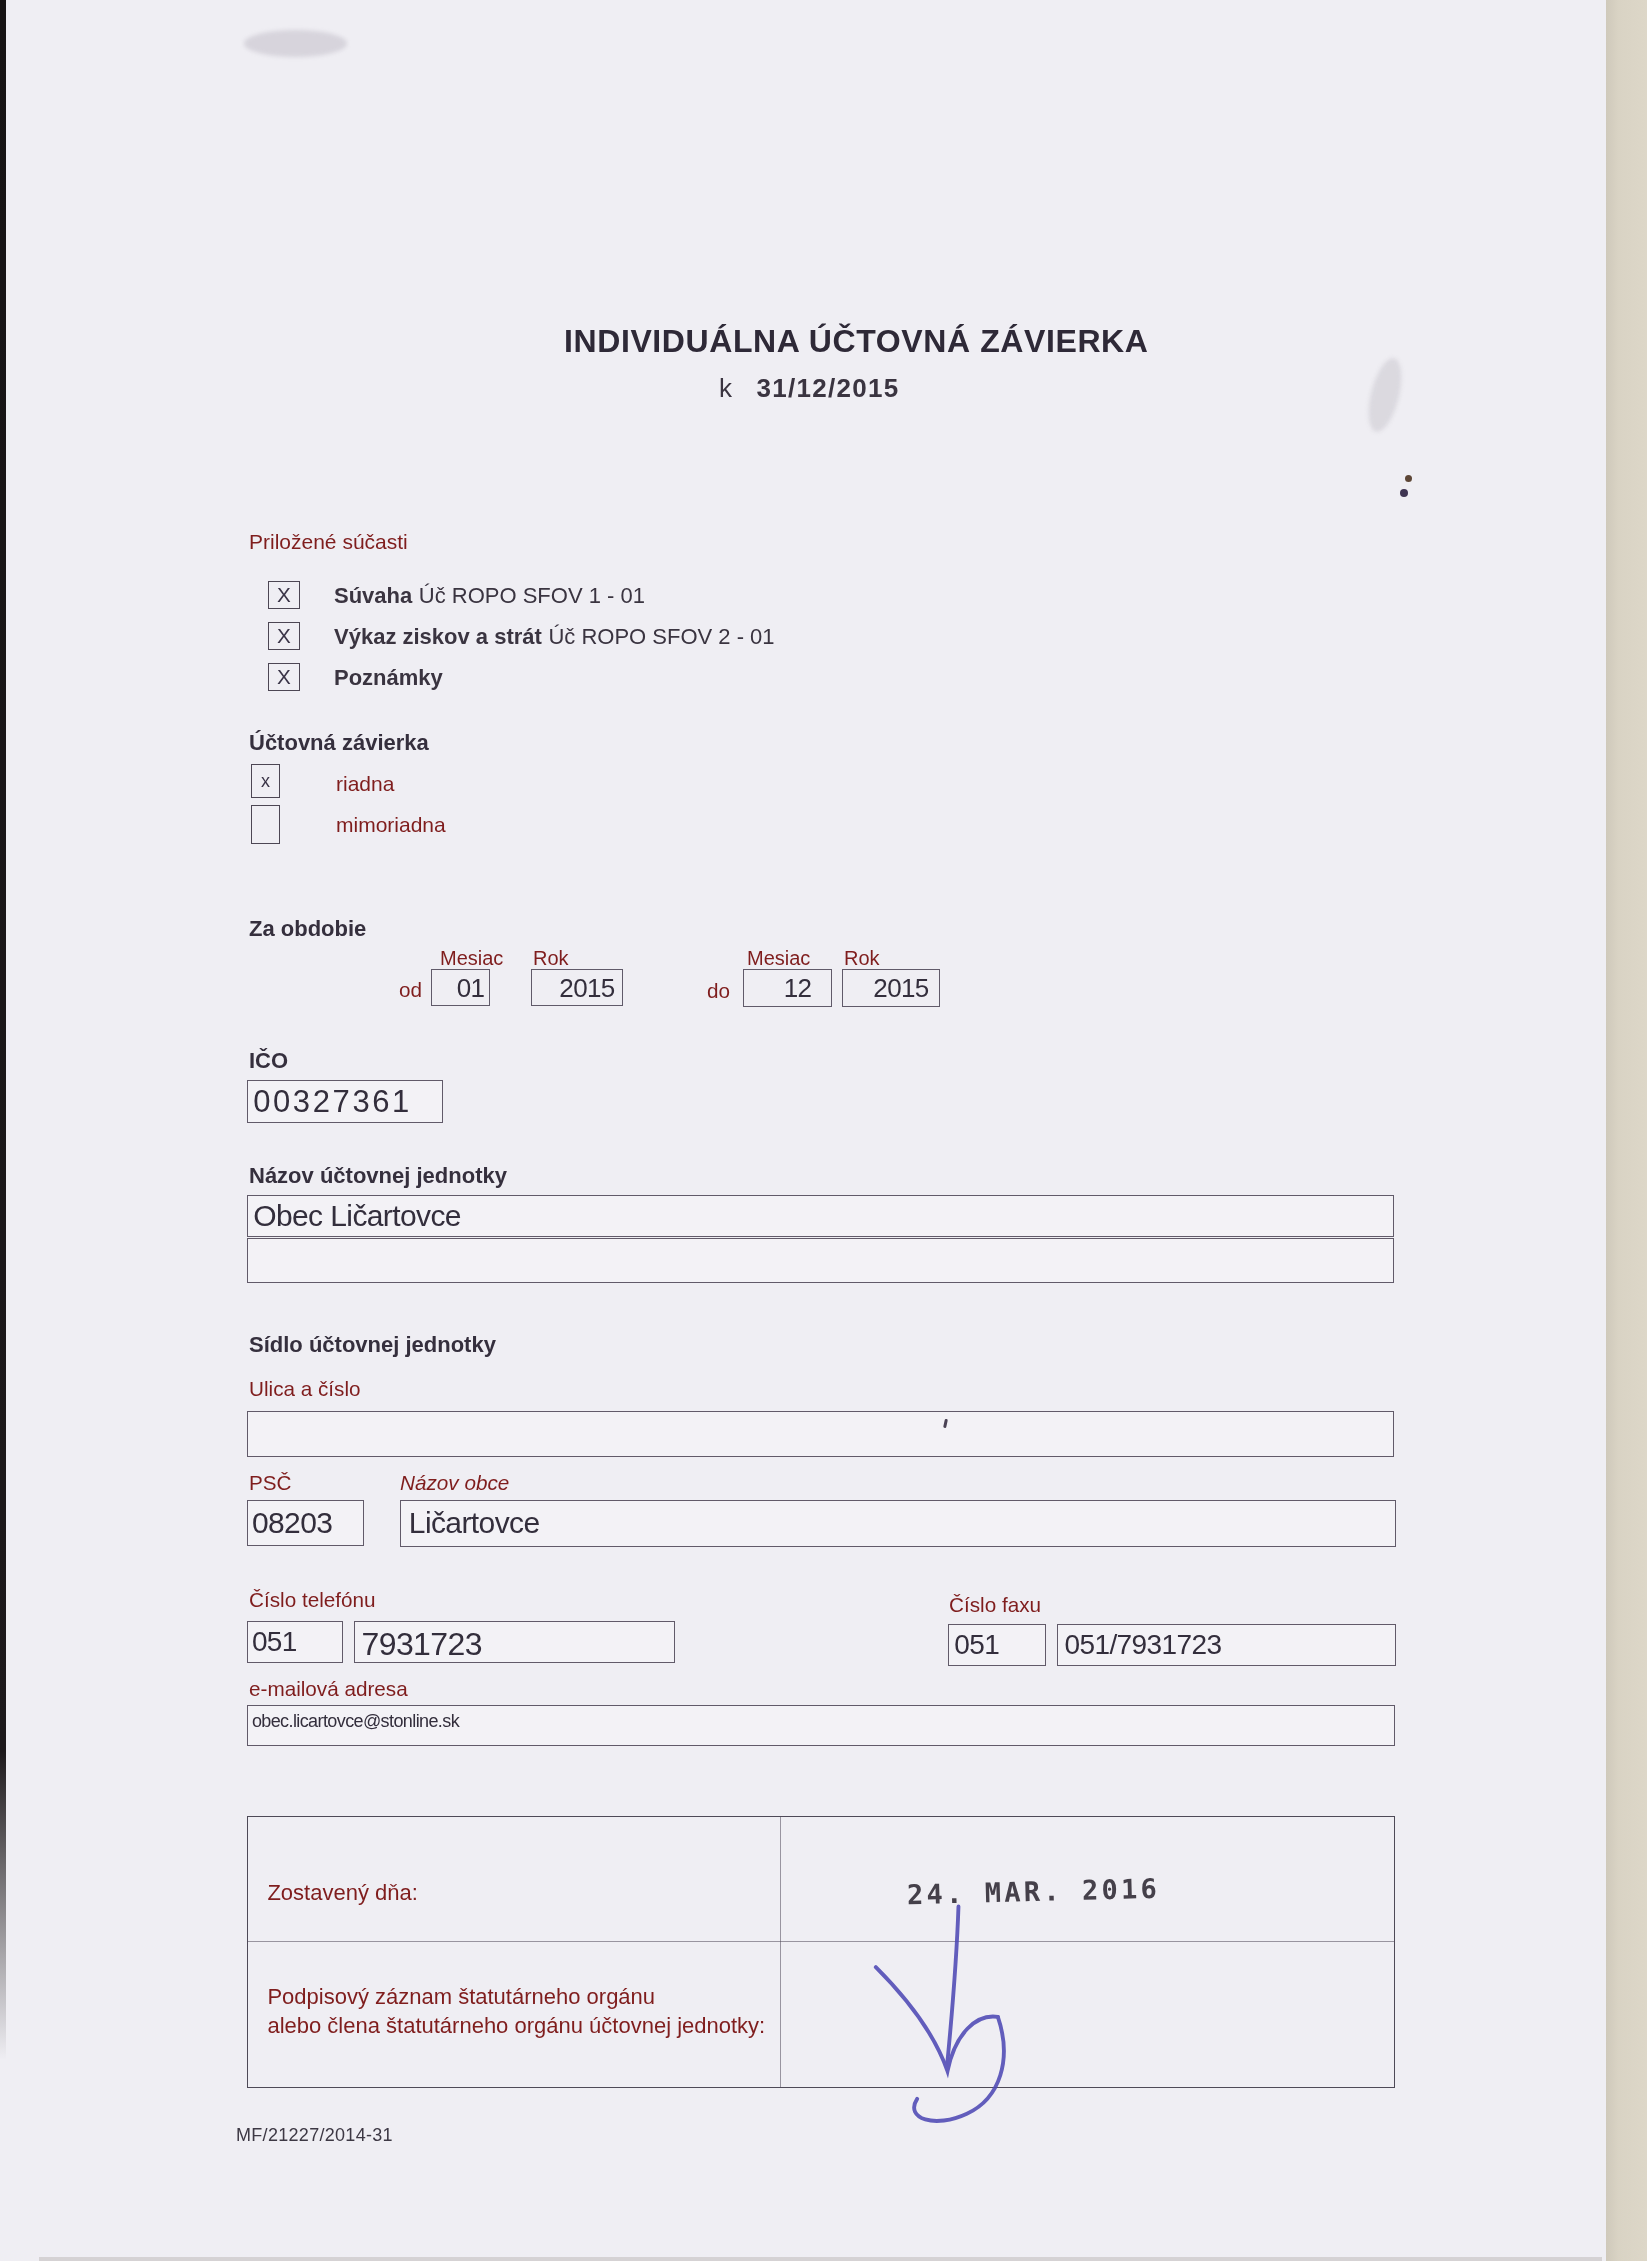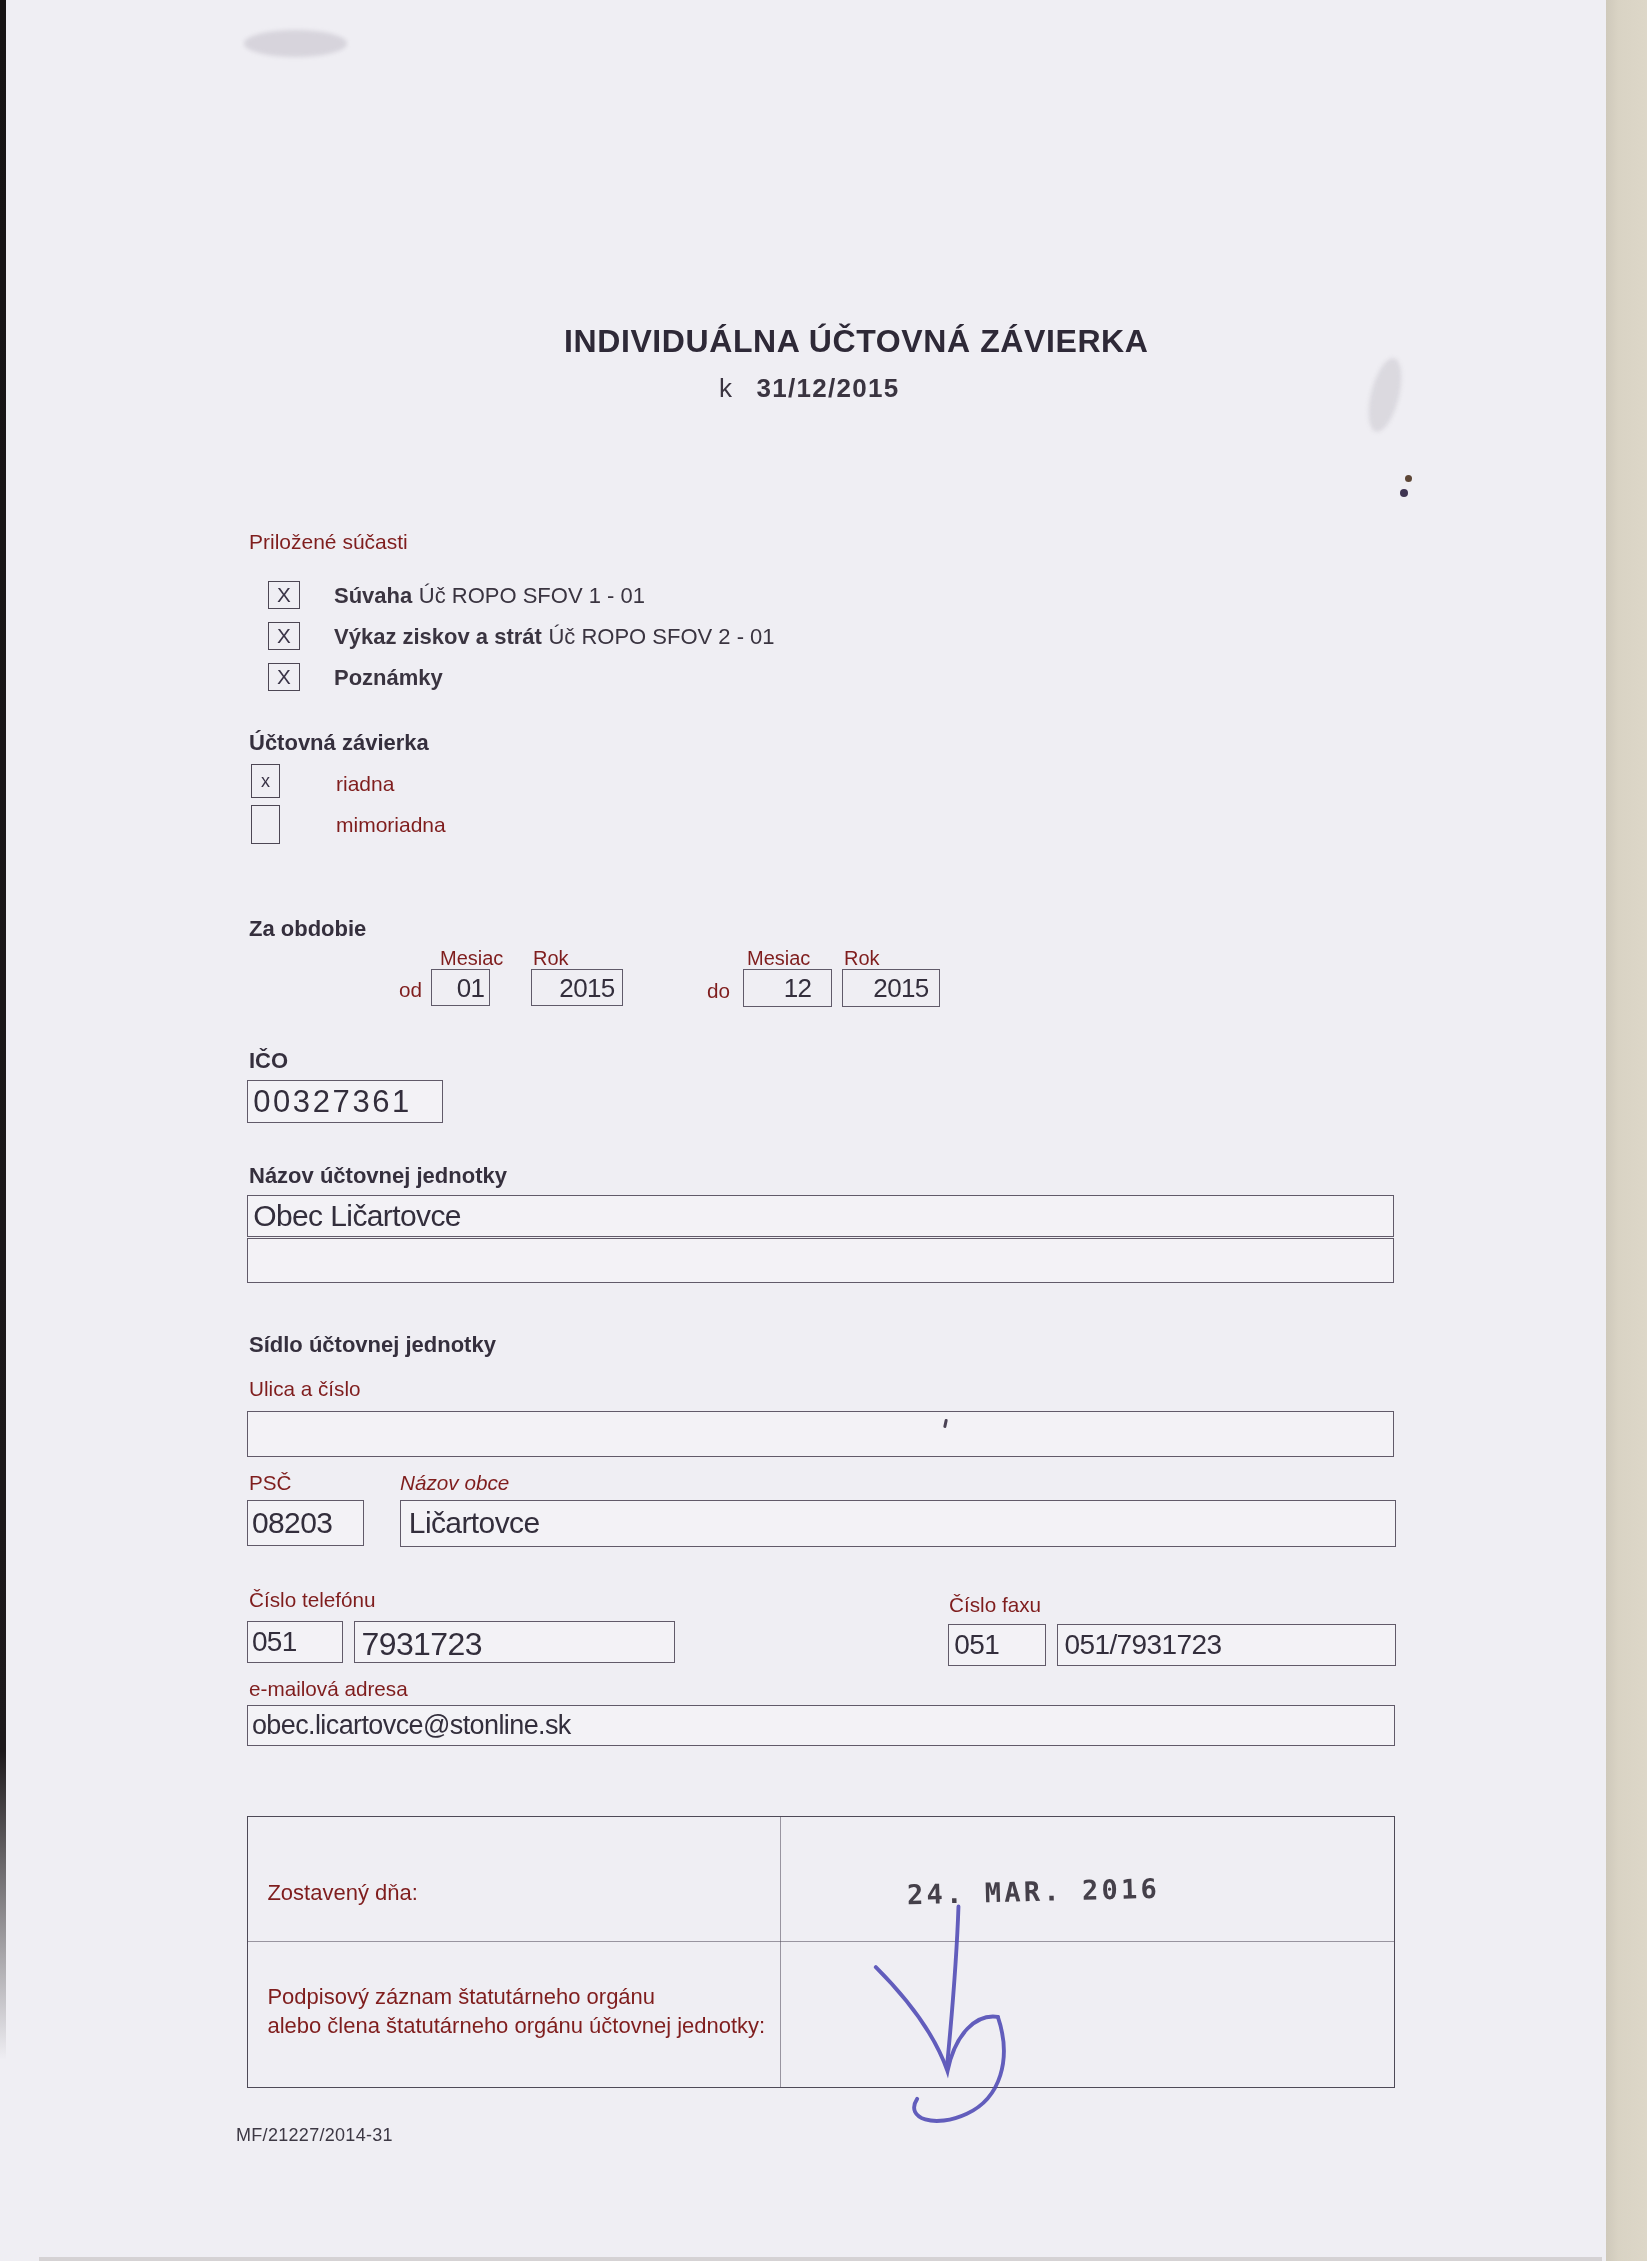--- a/index.html
+++ b/index.html
@@ -151,21 +151,21 @@
 </div>
 <div class="abs field" style="left:948px;top:1624px;width:96px;height:40px;">
   <span class="val" style="position:absolute;left:5.2px;top:5.8px;font-size:28px;">051</span>
 </div>
 <div class="abs field" style="left:1057px;top:1624px;width:337px;height:40px;">
   <span class="val" style="position:absolute;left:6.5px;top:5.8px;font-size:28px;">051/7931723</span>
 </div>
 
 <div class="abs lbl" style="left:249px;top:1677px;font-size:20.7px;">e-mailová adresa</div>
 <div class="abs field" style="left:247px;top:1705px;width:1146px;height:39px;">
-  <span class="val" style="position:absolute;left:3.9px;top:5.8px;font-size:27px;">obec.licartovce@stonline.sk</span>
+  <span class="val" style="position:absolute;left:3.9px;top:5.8px;font-size:18px;">obec.licartovce@stonline.sk</span>
 </div>
 
 <div class="abs bigbox" style="left:247px;top:1816px;width:1146px;height:270px;">
   <div class="abs divider-v" style="left:532px;top:0;"></div>
   <div class="abs divider-h" style="left:0;top:124px;"></div>
   <div class="abs lbl" style="left:19.4px;top:63px;font-size:22px;">Zostavený dňa:</div>
   <div class="abs stamp" style="left:659px;top:59px;">24. MAR. 2016</div>
   <div class="abs lbl" style="left:19.4px;top:167px;font-size:22px;">Podpisový záznam štatutárneho orgánu</div>
   <div class="abs lbl" style="left:19.4px;top:196px;font-size:22px;">alebo člena štatutárneho orgánu účtovnej jednotky:</div>
 </div>

